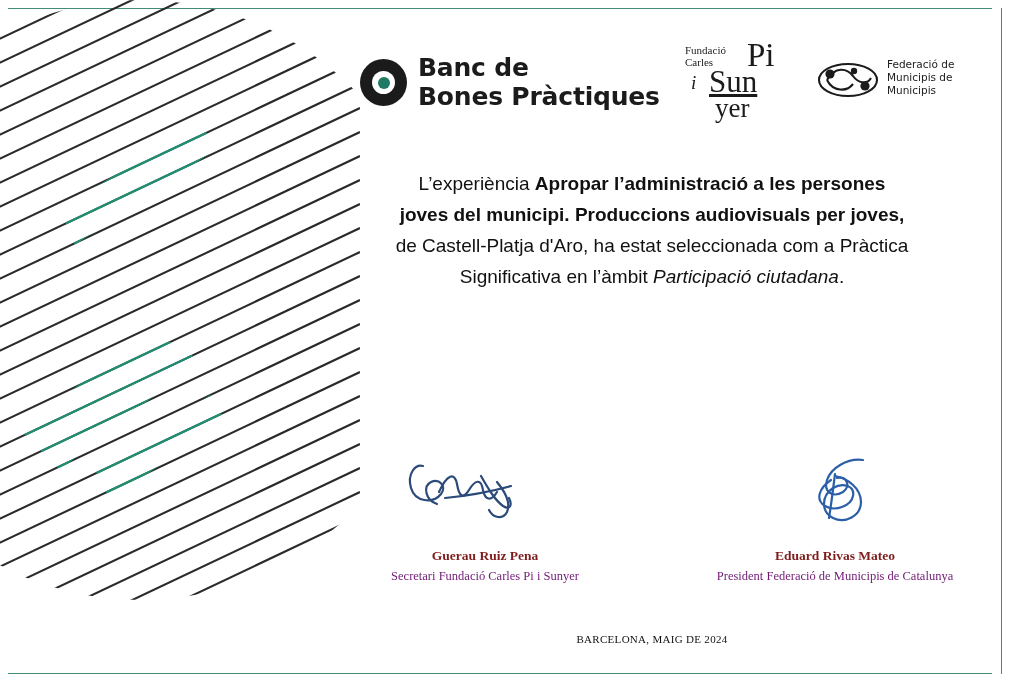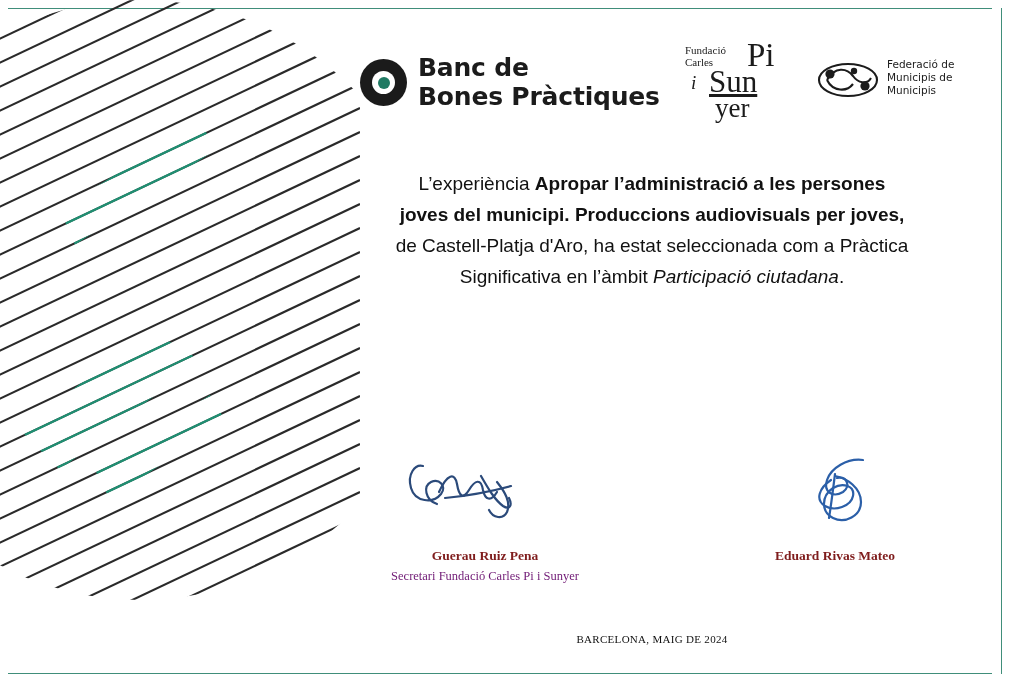--- a/index.html
+++ b/index.html
@@ -397,17 +397,18 @@
     <div class="sig-img">
       <svg width="200" height="78" viewBox="0 0 200 78" xmlns="http://www.w3.org/2000/svg">
         <g fill="none" stroke="#2b5fa8" stroke-width="2.2" stroke-linecap="round">
           <path d="M128 8 C112 6, 96 16, 92 28 C88 40, 98 46, 108 40 C116 34, 112 24, 102 26"></path>
           <path d="M96 28 C84 36, 80 48, 90 54 C100 60, 116 54, 118 44 C120 34, 108 30, 98 36 C86 44, 86 60, 98 66 C110 72, 126 64, 126 50 C126 36, 112 26, 100 24"></path>
           <path d="M100 22 C98 38, 96 54, 94 66"></path>
         </g>
       </svg>
     </div>
     <div class="sig-name">Eduard Rivas Mateo</div>
+    <div class="sig-role">President Federació de Municipis de Catalunya</div>
   </div>
 
   <div id="place-date">BARCELONA, MAIG DE 2024</div>
 
 </div>
 
 </body></html>

